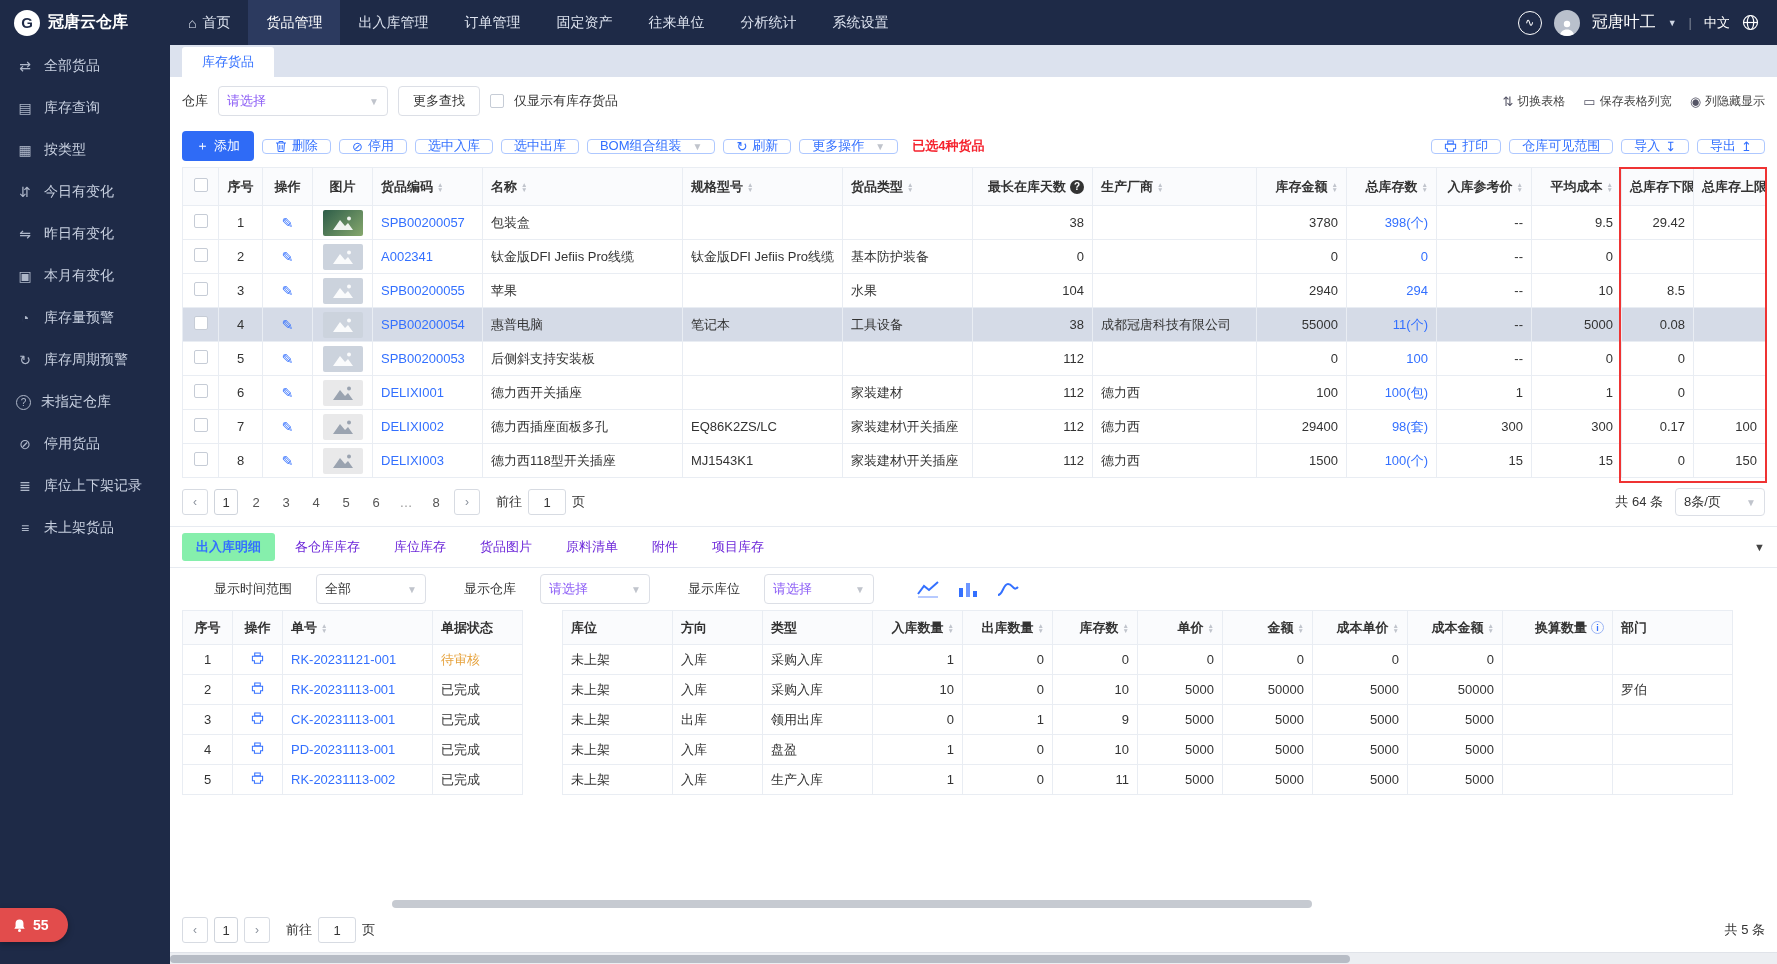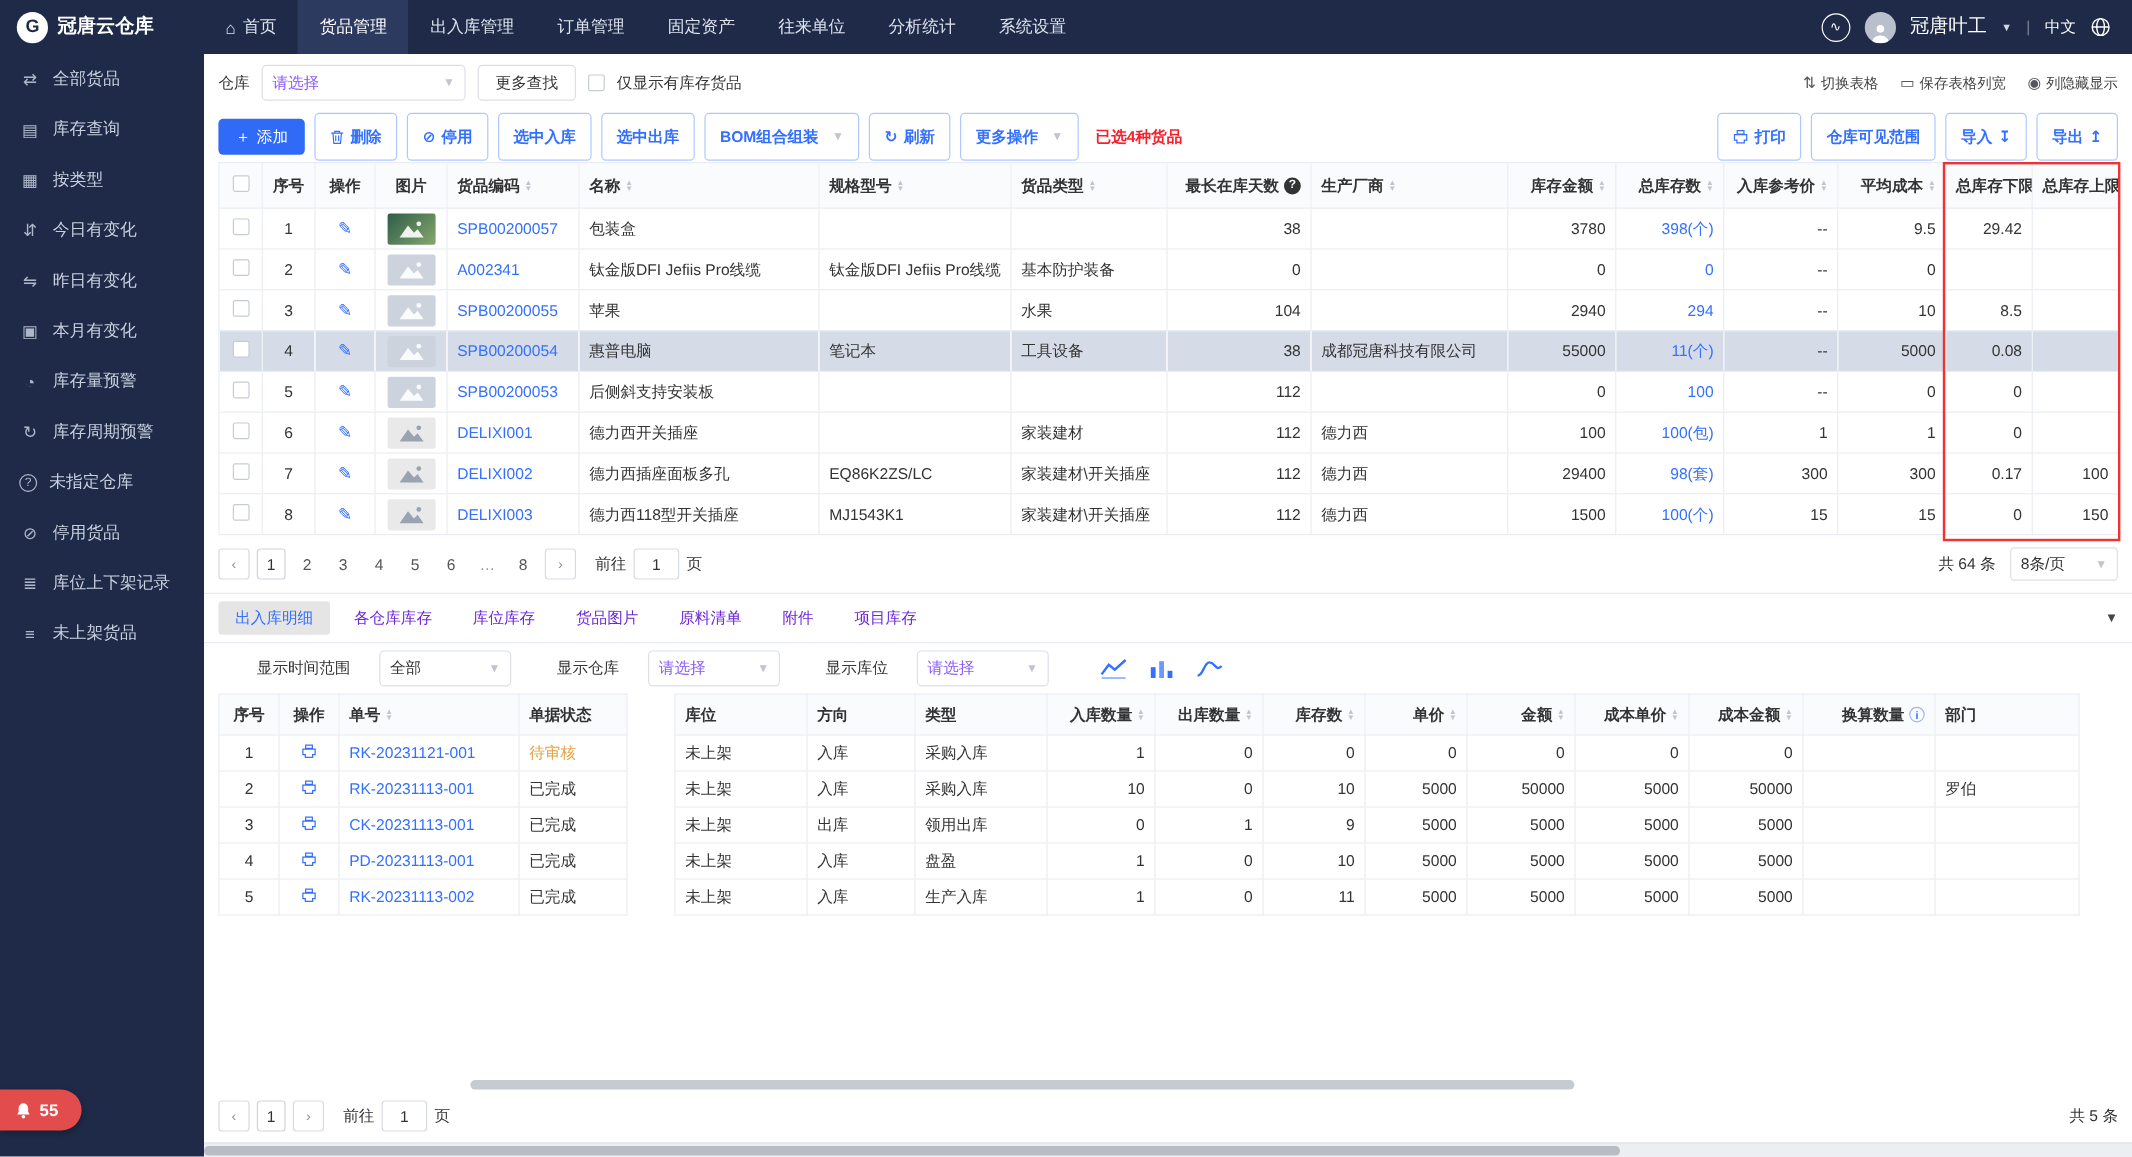--- a/index.html
+++ b/index.html
@@ -53,21 +53,21 @@
   .w110 { width:110px; }
   .btn-plain { height:30px; padding:0 14px; border:1px solid #dcdfe6; border-radius:4px; background:#fff; font-size:13px; color:#333; cursor:pointer; font-family:inherit; }
   .cbx { width:14px; height:14px; border:1px solid #c6ccd6; border-radius:2px; background:#fff; display:inline-block; cursor:pointer; flex:none; }
   .right-tools { margin-left:auto; display:flex; align-items:center; gap:18px; font-size:12px; color:#444; }
   .tool { display:flex; align-items:center; gap:4px; cursor:pointer; }
   .tool i { font-style:normal; font-size:13px; color:#556; }
 
   
   .toolbar { height:42px; display:flex; align-items:center; gap:8px; padding:0 12px; flex:none; }
   .btn-primary { height:30px; padding:0 14px; background:#2f6bf6; color:#fff; border:none; border-radius:4px; font-size:13px; display:inline-flex; align-items:center; gap:5px; cursor:pointer; font-family:inherit; }
-  .btn-outline { height:40px; padding:0 12px; background:#fff; color:#3370ff; border:1px solid #aec8ff; border-radius:4px; font-size:13px; display:inline-flex; align-items:center; gap:5px; cursor:pointer; font-family:inherit;font-weight:bold; }
+  .btn-outline { height:15px; padding:0 12px; background:#fff; color:#3370ff; border:1px solid #aec8ff; border-radius:4px; font-size:13px; display:inline-flex; align-items:center; gap:5px; cursor:pointer; font-family:inherit; }
   .selected-tip { color:#f5222d; font-size:13px; font-weight:700; margin-left:6px; }
   .toolbar-right { margin-left:auto; display:flex; gap:8px; }
 
   
   .table-wrap { padding:0 12px; position:relative; flex:none; }
   table { border-collapse:collapse; table-layout:fixed; width:1583px; font-size:13px; }
   th, td { border:1px solid #e9edf3; padding:0 8px; overflow:hidden; white-space:nowrap; text-overflow:ellipsis; height:34px; }
   thead th { background:#fafbfd; font-weight:700; color:#333; height:38px; text-align:left; }
   th.tc, td.tc { text-align:center; }
   th.tr-al, td.tr-al { text-align:right; }
@@ -96,21 +96,21 @@
   .pnum.current { border:1px solid #cfd4dc; border-radius:3px; color:#333; background:#fff; }
   .pnum.dots { color:#999; cursor:default; }
   .goto-wrap { display:flex; align-items:center; gap:6px; margin-left:10px; }
   .goto-input { width:38px; height:26px; border:1px solid #d7dbe2; border-radius:3px; text-align:center; font-size:13px; font-family:inherit; color:#333; }
   .pager-right { margin-left:auto; display:flex; align-items:center; gap:12px; }
   .size-sel { width:90px; height:28px; }
 
   
   .detail-tabs { height:42px; border-top:1px solid #e7ebf1; border-bottom:1px solid #e7ebf1; display:flex; align-items:center; gap:6px; padding:0 12px; flex:none; }
   .dtab { height:28px; line-height:28px; padding:0 14px; font-size:13px; color:#6d28d9; cursor:pointer; border-radius:3px; }
-  .dtab.active { color:#3370ff; background:#e5e5e5; font-weight:400; }
+  .dtab.active { color:#3370ff; background:#86efac; font-weight:700; }
   .collapse { margin-left:auto; color:#444; cursor:pointer; font-size:11px; }
   .detail-filters { height:42px; display:flex; align-items:center; gap:24px; padding:0 12px; flex:none; font-size:13px;margin-left:32px; }
   .chart-btn { width:32px; height:26px; display:inline-flex; align-items:center; justify-content:center; cursor:pointer; }
   .chart-group { margin-left:14px; display:flex; align-items:center; gap:8px; }
   .fill { flex:1; }
   .h-scroll { height:8px; margin:0 12px; position:relative; flex:none; }
   .h-thumb { position:absolute; left:210px; top:0; width:920px; height:8px; border-radius:4px; background:#c6cad1; cursor:pointer; }
   .bottom-scroll { height:12px; background:#eceef2; border-top:1px solid #e0e3e9; position:relative; flex:none; }
   .b-thumb { position:absolute; left:0; top:2px; height:8px; width:1180px; background:#b7bcc5; border-radius:4px; cursor:pointer; }
 </style>
@@ -225,20 +225,23 @@
     <div class="alarm">
       <svg width="15" height="15" viewBox="0 0 16 16">
           <path d="M8 1.5a4.2 4.2 0 0 0-4.2 4.2v3.4L2.5 11.5h11L12.2 9.1V5.7A4.2 4.2 0 0 0 8 1.5z" fill="#fff"></path>
           <circle cx="8" cy="13.4" r="1.6" fill="#fff"></circle>
         </svg>
       <span>55</span>
     </div>
   </aside>
 
   <div class="main">
+    <div class="tabstrip">
+      <div class="page-tab">库存货品</div>
+    </div>
 
     <div class="card">
 
       <div class="search-row">
         <span class="lbl">仓库</span>
         <div class="sel w170">
           <span class="ph">请选择</span>
           <span class="caret">▼</span>
         </div>
         <button class="btn-plain">更多查找</button>

